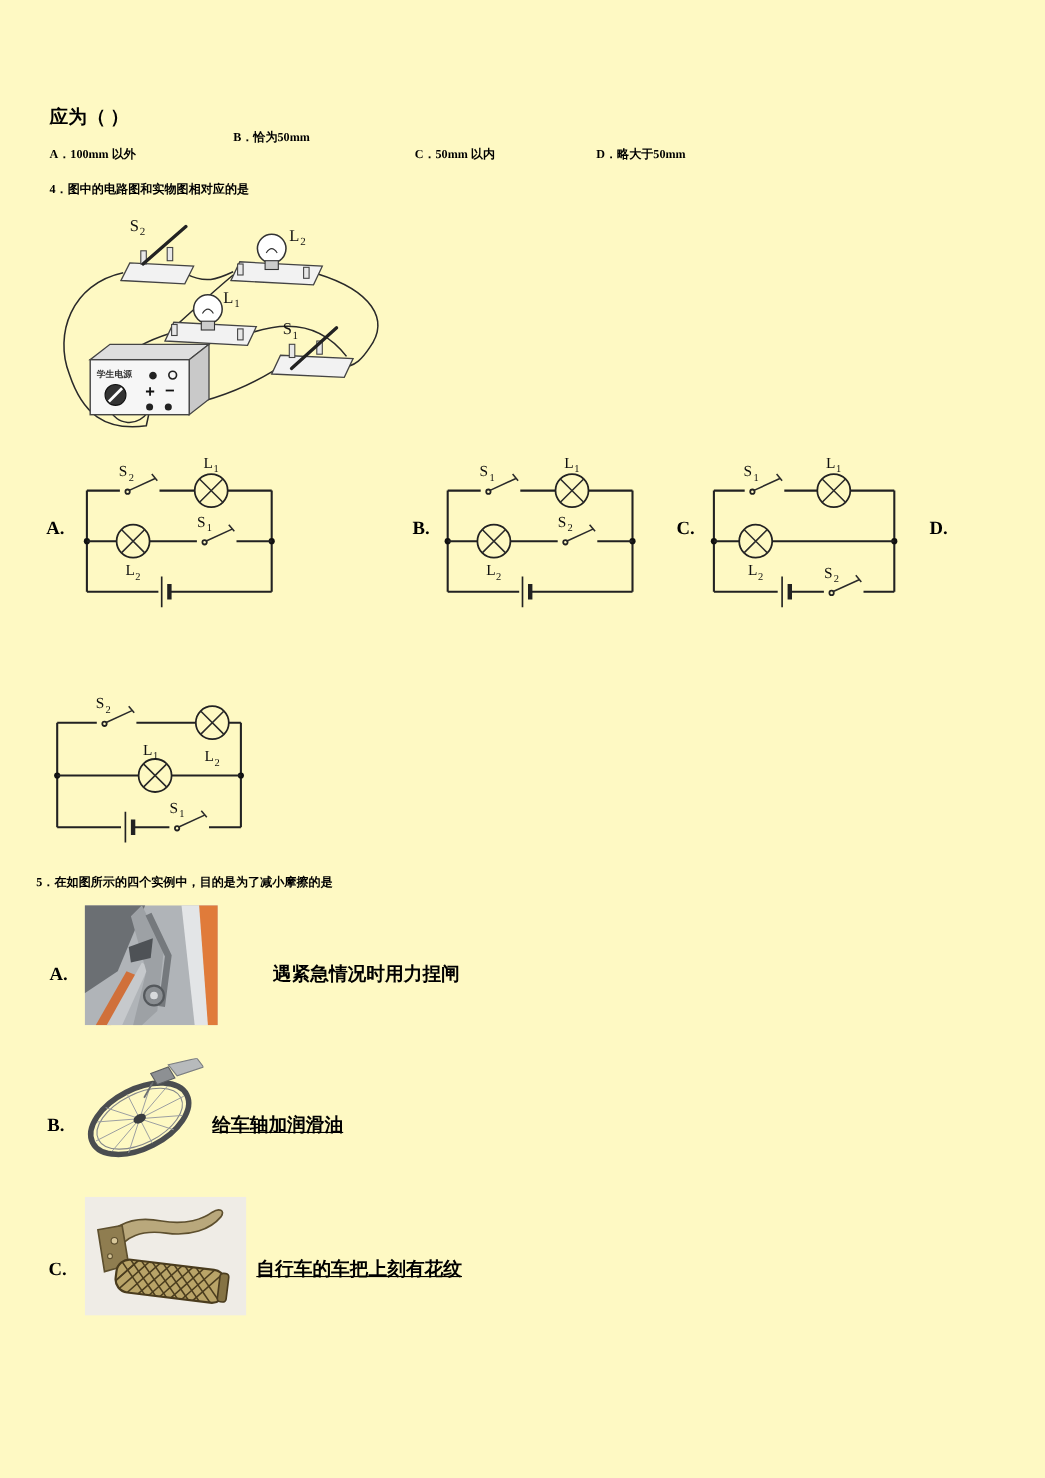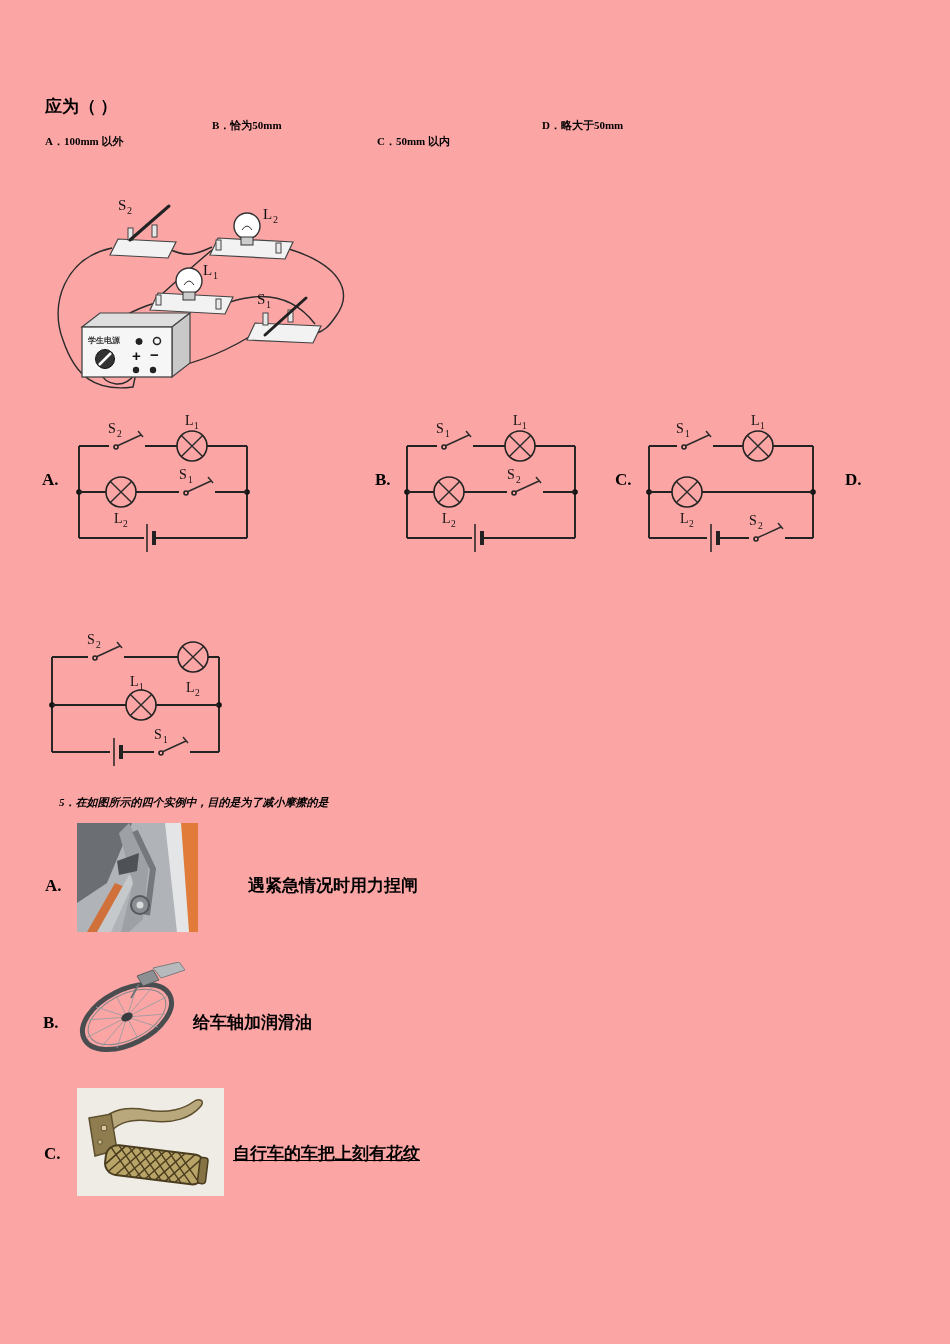--- a/index.html
+++ b/index.html
@@ -1,16 +1,16 @@
 <!DOCTYPE html>
 <html><head>
 <meta charset="utf-8">
 <style>
   html,body{margin:0;padding:0;background:#fff;}
-  .page{position:relative;width:950px;height:1344px;background:#fca5a5;overflow:hidden;
+  .page{position:relative;width:950px;height:1344px;background:#fef9c3;overflow:hidden;
         font-family:"Liberation Serif",serif;color:#000;}
   .abs{position:absolute;}
   .b{font-weight:bold;}
   .txt17{font-size:17px;line-height:20px;}
   .txt16{font-size:11px;line-height:19px;}
   svg text{font-family:"Liberation Serif",serif;fill:#111;}
   .cl{font-size:14px;}
   .cls{font-size:9.5px;}
   .pl{font-size:15px;}
   .pls{font-size:10px;}
@@ -25,22 +25,23 @@
 </head>
 <body>
 
 <div class="page">
 
   <div class="abs b txt17" style="left:45px;top:97px;">应为（  ）</div>
 
   <div class="abs b txt16" style="left:45px;top:132px;">A．100mm 以外</div>
   <div class="abs b txt16" style="left:212px;top:116px;">B．恰为50mm</div>
   <div class="abs b txt16" style="left:377px;top:132px;font-family:Liberation Serif, serif;">C．50mm 以内</div>
-  <div class="abs b txt16" style="left:542px;top:116px;">D．略大于50mm</div>
-
+  <div class="abs b txt16" style="left:542px;top:132px;">D．略大于50mm</div>
+
+  <div class="abs b txt16" style="left:45px;top:163px;">4．图中的电路图和实物图相对应的是</div>
 
   <svg class="abs" style="left:35px;top:192px;" width="355" height="205" viewBox="0 0 355 205">
 
     <path class="wirethin" d="M77,56 C30,66 14,112 28,148 C40,184 60,200 98,195 L101,181"></path>
     <path class="wirethin" d="M134,57 C152,66 162,62 177,55"></path>
     <path class="wirethin" d="M254,57 C302,72 320,98 301,124 C293,136 288,139 282,141"></path>
     <path class="wirethin" d="M195,110 C232,98 260,106 280,132"></path>
     <path class="wirethin" d="M214,145 C176,168 140,176 119,179"></path>
     <path class="wirethin" d="M120,111 C78,124 50,150 63,178 C72,196 90,196 100,182"></path>
     <path class="wirethin" d="M125,104 C145,86 160,72 177,58"></path>
@@ -215,21 +216,21 @@
     <path class="wire" d="M4,124 H62 M73,124 H106 M142,124 H171"></path>
     <line x1="66" y1="110" x2="66" y2="138" stroke="#222" stroke-width="1.5"></line>
     <line x1="73" y1="117" x2="73" y2="131" stroke="#222" stroke-width="4"></line>
     <circle class="comp" cx="113" cy="125" r="2"></circle>
     <line class="wirethin" x1="114" y1="124" x2="138" y2="113"></line>
     <line class="wirethin" x1="135" y1="109" x2="140" y2="115"></line>
     <text class="cl" x="106" y="111">S</text>
     <text class="cls" x="115" y="115">1</text>
   </svg>
 
-  <div class="abs b txt16" style="left:59px;top:793px;font-style:italic;">5．在如图所示的四个实例中，目的是为了减小摩擦的是</div>
+  <div class="abs b txt16" style="left:33px;top:793px;">5．在如图所示的四个实例中，目的是为了减小摩擦的是</div>
 
   <div class="abs b txt17" style="left:45px;top:876px;">A.</div>
   <svg class="abs" style="left:77px;top:823px;" width="121" height="109" viewBox="0 0 121 109">
     <rect width="121" height="109" fill="#b0b4b8"></rect>
     <polygon points="0,0 55,0 30,60 0,80" fill="#6b6f73"></polygon>
     <polygon points="88,0 121,0 121,109 100,109" fill="#e3e5e7"></polygon>
     <polygon points="104,0 121,0 121,109 112,109" fill="#e07b3a"></polygon>
     <path d="M10,109 L38,60 L48,64 L24,109 Z" fill="#d0703a"></path>
     <path d="M20,109 L52,52 L58,56 L34,109 Z" fill="#c6c9cc"></path>
     <path d="M52,0 L72,40 L66,96 L52,109 L44,109 L56,60 L42,10 Z" fill="#9da1a5"></path>
@@ -260,21 +261,21 @@
           <line x1="52" y1="55" x2="29" y2="32"></line>
       </g>
       <ellipse cx="52" cy="55" rx="6" ry="4" fill="#3a3d40"></ellipse>
     </g>
     <g>
       <polygon points="62,14 78,8 84,18 68,24" fill="#8d9093" stroke="#5a5d60" stroke-width="1"></polygon>
       <polygon points="78,6 104,0 110,8 86,16" fill="#b7babc" stroke="#7a7d80" stroke-width="1"></polygon>
       <line x1="64" y1="22" x2="56" y2="36" stroke="#6a6d70" stroke-width="1.6"></line>
     </g>
   </svg>
-  <div class="abs b txt17" style="left:193px;top:1013px;">给车轴加润滑油</div>
+  <div class="abs b txt17" style="left:193px;top:1013px;text-decoration:underline;">给车轴加润滑油</div>
 
   <div class="abs b txt17" style="left:44px;top:1144px;">C.</div>
   <svg class="abs" style="left:77px;top:1088px;" width="147" height="108" viewBox="0 0 147 108">
     <rect width="147" height="108" fill="#efece6"></rect>
     <path d="M18,42 C28,22 48,18 70,22 C92,26 108,20 116,14 C122,10 128,12 124,18 C114,30 96,36 74,33 C52,30 36,36 30,50 Z" fill="#b9a87c" stroke="#5d4f2e" stroke-width="1.5"></path>
     <polygon points="12,30 34,26 40,62 18,68" fill="#8f7d50" stroke="#5d4f2e" stroke-width="1.5"></polygon>
     <circle cx="27" cy="40" r="3" fill="#d8c79a" stroke="#5d4f2e"></circle>
     <circle cx="23" cy="54" r="2.2" fill="#d8c79a" stroke="#5d4f2e"></circle>
     <g transform="rotate(7 80 78)">
       <clipPath id="gripclip">

